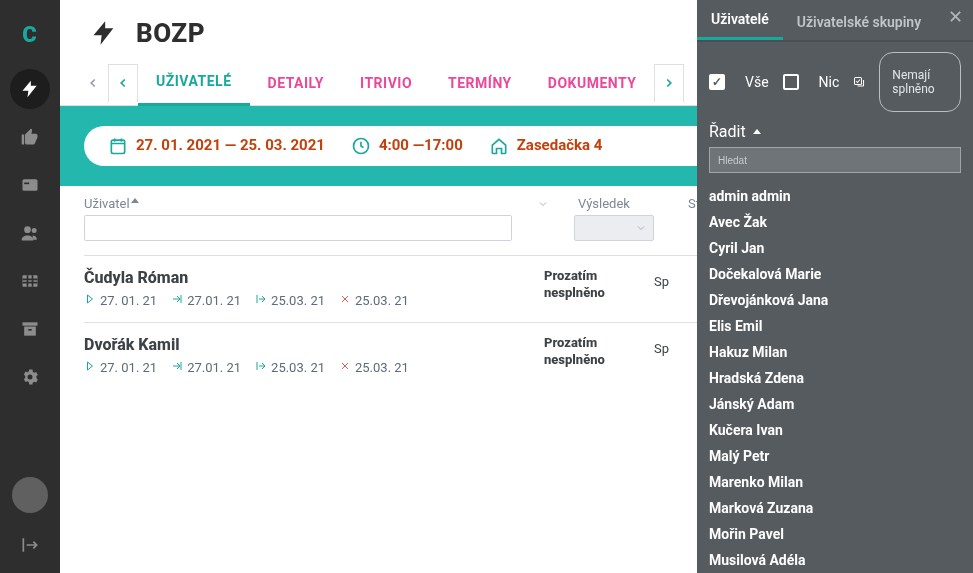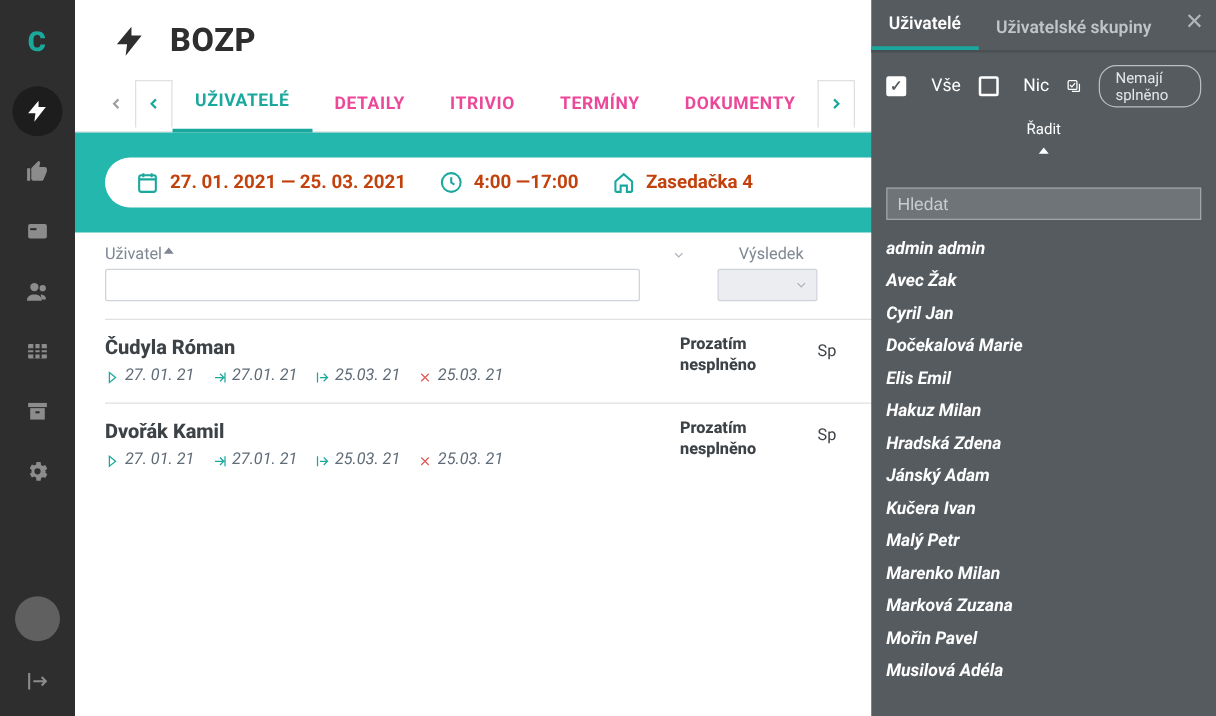--- a/index.html
+++ b/index.html
@@ -65,37 +65,37 @@
     display:flex; align-items:center; gap:26px;
   }
   .filter-seg { display:flex; align-items:flex-start; gap:8px; color:#c2410c; font-weight:700; font-size:15px; }
   .filter-seg svg { width:20px;height:20px;fill:none;stroke:#1aa89d;stroke-width:2; }
 
   
   .cols {
     display:flex; align-items:center; padding:10px 24px 4px; gap:0; font-size:13px; color:#7e8793;
   }
   .col-user { width:450px; display:flex; gap:0;}
-  .col-res { width:110px;margin-left:13px; }
+  .col-res { width:110px; }
   .col-stat { width:60px; }
 
   .filters-row { display:flex; padding:0 24px 14px; gap:18px; }
   .filter-input { height:26px; border:1px solid #cfd4da; border-radius:2px; }
   .filter-input.user { width:428px; background:#fff;}
   .filter-input.sel { width:80px; background:#ebedf0; display:flex;align-items:center;justify-content:flex-end;padding-right:6px;color:#aab1b9;}
   .sort-open { width:18px;color:#aab1b9; display:flex;justify-content:center; }
 
   .rows { padding:0 24px; }
   .row {
     border-top:1px solid #e0e0e0; padding:12px 0 14px; display:flex;
   }
   .row-main { width:460px; }
   .row-name { font-size:16px; font-weight:800; color:#3d4247; margin-bottom:6px; }
   .row-dates { display:flex; gap:14px; align-items:center; color:#5f6b77; font-size:13px; }
-  .date-seg { display:flex; align-items:flex-end; gap:4px;font-style:italic; }
+  .date-seg { display:flex; align-items:flex-start; gap:4px; }
   .date-seg svg { width:12px;height:12px;stroke:#1aa89d;fill:none;stroke-width:2; }
   .date-seg.x svg { stroke:#e05b5b; }
   .row-result { width:110px; font-size:13px; font-weight:800; color:#3d4247; line-height:1.3; }
   .row-status { width:60px; font-size:13px; color:#3d4247; padding-top:6px; }
 
   
   .panel {
     position:absolute; right:0; top:0; bottom:0; width:276px;
     background:#555b5f; color:#fff; display:flex; flex-direction:column;
     font-size:14px;
@@ -115,41 +115,41 @@
     display:flex; align-items:center; gap:14px; padding:10px 12px 8px;
   }
   .chk { display:flex; align-items:center; gap:20px; font-size:14px; }
   .chkbox {
     width:16px;height:16px;border:2px solid #fff;border-radius:2px;
     display:inline-flex;align-items:center;justify-content:center;
   }
   .chkbox.checked { background:#fff; }
   .chkbox.checked::after { content:"✓"; color:#555b5f; font-size:12px; line-height:1; font-weight:900; }
   .pill-btn {
-    border:1px solid #b9bec2; border-radius:14px; padding:2px 12px;
+    border:1px solid #b9bec2; border-radius:14px; padding:15px 12px;
     font-size:12px; color:#e4e7e9; cursor:pointer; margin-left:auto;
   }
   .icon-chk-square { width:18px;height:18px;stroke:#fff;fill:none;stroke-width:2; }
   .sort-row {
-    display:flex; align-items:center; gap:6px; padding:2px 12px 24px; font-size:12px;flex-direction:column;
+    display:flex; align-items:center; gap:6px; padding:2px 12px 6px; font-size:16px;
   }
   .sort-row svg { width:10px;height:10px;fill:#fff; }
   .search-box {
     margin:0 12px 10px; 
   }
   .search-box input {
     width:100%; height:26px; background:#6e7478; border:1px solid #a0a5a9;
-    color:#fff; padding:0 8px; font-size:14px;
+    color:#fff; padding:0 8px; font-size:10px;
   }
   .search-box input::placeholder { color:#c9cdd0; }
   .user-list {
     flex:1; overflow:hidden; padding:0 12px;
   }
   .user-list div {
-    padding:5px 0; font-weight:700; font-size:14px; color:#fff; cursor:pointer;font-style:italic;
+    padding:5px 0; font-weight:700; font-size:14px; color:#fff; cursor:pointer;
   }
 </style>
 </head>
 <body>
 
 <div class="rail">
   <div class="rail-logo">C</div>
   <div class="rail-item active">
     <svg viewBox="0 0 24 24">
         <path d="M13 2L3 14h7l-1 8 11-14h-7l0-6z"></path>
@@ -359,20 +359,21 @@
         </svg>
     </div>
     <div class="search-box">
       <input placeholder="Hledat" style="">
     </div>
     <div class="user-list" id="user-list">
         <div>admin admin</div>
         <div>Avec Žak</div>
         <div>Cyril Jan</div>
         <div>Dočekalová Marie</div>
+        <div>Dřevojánková Jana</div>
         <div>Elis Emil</div>
         <div>Hakuz Milan</div>
         <div>Hradská Zdena</div>
         <div>Jánský Adam</div>
         <div>Kučera Ivan</div>
         <div>Malý Petr</div>
         <div>Marenko Milan</div>
         <div>Marková Zuzana</div>
         <div>Mořin Pavel</div>
         <div>Musilová Adéla</div>

